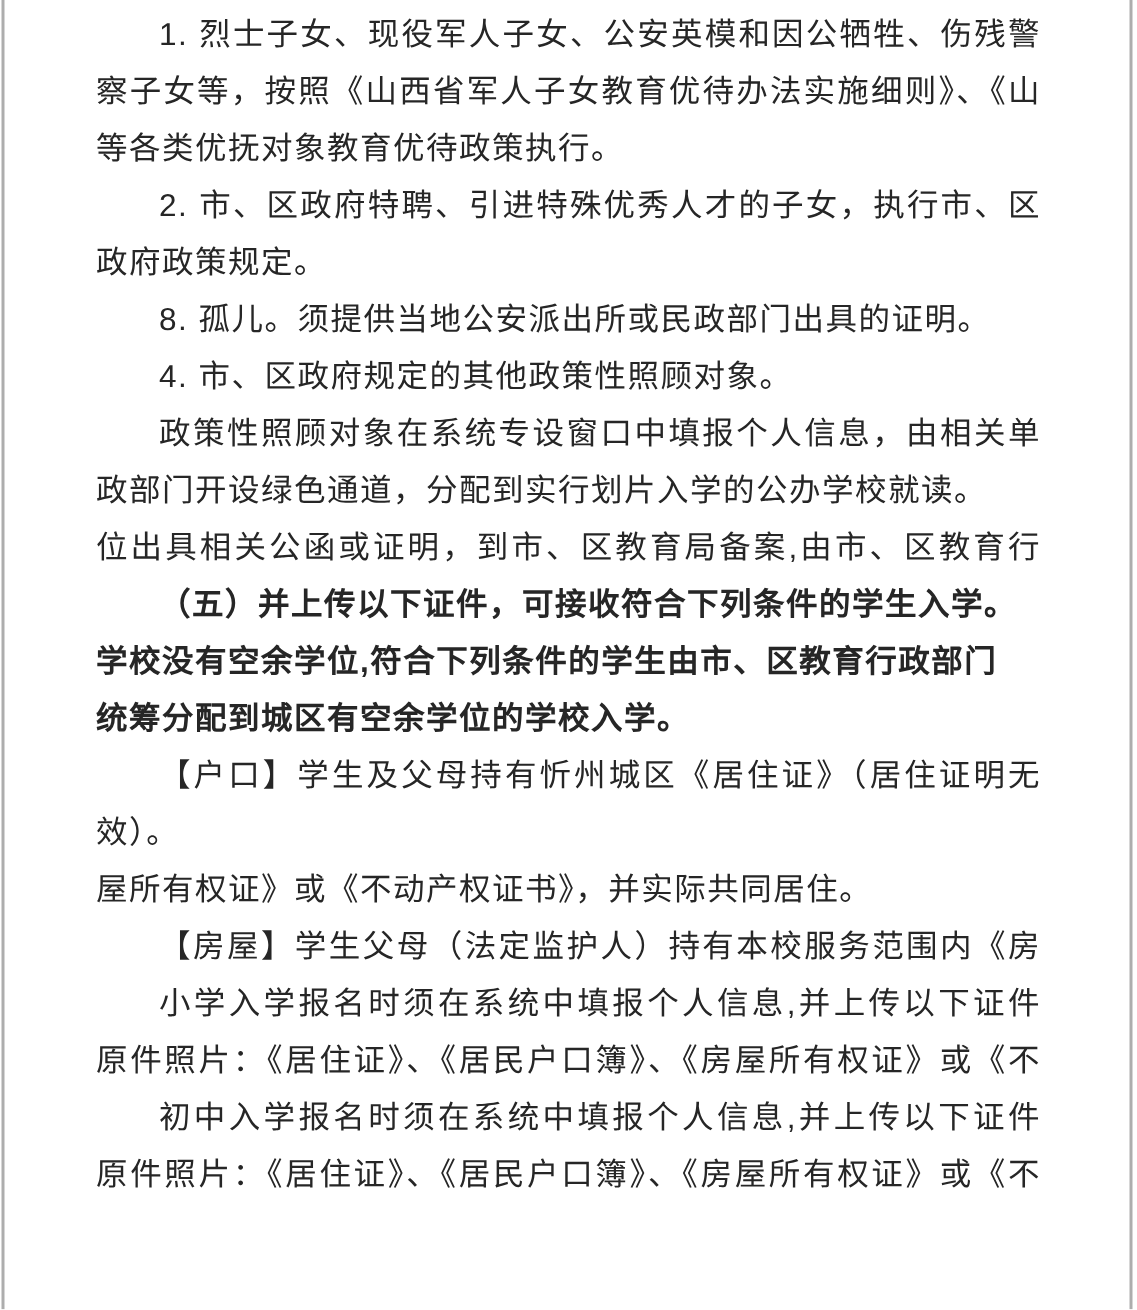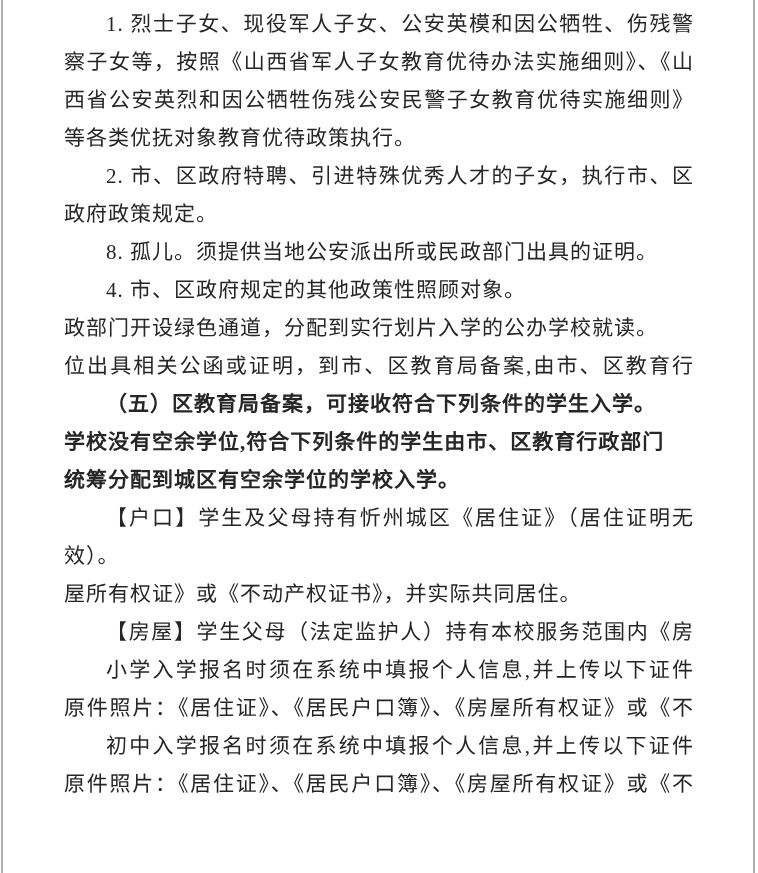--- a/index.html
+++ b/index.html
@@ -2,21 +2,21 @@
 <html lang="zh-CN" style="--page-bg: #ffffff; --border-color: #adadad; --text-color: #262626;"><head>
 <meta charset="utf-8">
 <style>
   html, body { margin: 0; padding: 0; background: #ffffff; }
   .page {
     position: relative;
     width: 758px;
     height: 873px;
     background: var(--page-bg, #ffffff);
     overflow: hidden;
-    font-family: Liberation Serif, serif;
+    font-family: Liberation Sans, sans-serif;
   }
   .edge {
     position: absolute;
     top: 0;
     bottom: 0;
     width: 2px;
     background: var(--border-color, #adadad);
   }
   .edge.left  { left: 1px; }
   .edge.right { left: 753px; }
@@ -45,39 +45,39 @@
 </head>
 <body>
 
 <div class="page">
   <div class="edge left"></div>
   <div class="edge right"></div>
   <div class="content" id="doc-content">
       <div class="paragraph">
         <div class="line indent justify">1. 烈士子女、现役军人子女、公安英模和因公牺牲、伤残警</div>
         <div class="line justify">察子女等，按照《山西省军人子女教育优待办法实施细则》、《山</div>
-        <div class="line justify">西省公安英烈和因公牺牲伤残公安民警子女教育优待实施细则》</div>
         <div class="line">等各类优抚对象教育优待政策执行。</div>
       </div>
       <div class="paragraph">
         <div class="line indent justify">2. 市、区政府特聘、引进特殊优秀人才的子女，执行市、区</div>
         <div class="line">政府政策规定。</div>
       </div>
       <div class="paragraph">
         <div class="line indent">8. 孤儿。须提供当地公安派出所或民政部门出具的证明。</div>
       </div>
       <div class="paragraph">
         <div class="line indent">4. 市、区政府规定的其他政策性照顾对象。</div>
       </div>
       <div class="paragraph">
+        <div class="line indent justify">政策性照顾对象在系统专设窗口中填报个人信息，由相关单</div>
         <div class="line">政部门开设绿色通道，分配到实行划片入学的公办学校就读。</div>
         <div class="line justify">位出具相关公函或证明，到市、区教育局备案,由市、区教育行</div>
       </div>
       <div class="paragraph bold">
-        <div class="line indent">（五）区教育局备案，可接收符合下列条件的学生入学。</div>
+        <div class="line indent">（五）并上传以下证件，可接收符合下列条件的学生入学。</div>
         <div class="line">学校没有空余学位,符合下列条件的学生由市、区教育行政部门</div>
         <div class="line">统筹分配到城区有空余学位的学校入学。</div>
       </div>
       <div class="paragraph">
         <div class="line indent justify">【户口】学生及父母持有忻州城区《居住证》（居住证明无</div>
         <div class="line">效）。</div>
       </div>
       <div class="paragraph">
         <div class="line">屋所有权证》或《不动产权证书》，并实际共同居住。</div>
         <div class="line indent justify">【房屋】学生父母（法定监护人）持有本校服务范围内《房</div>

